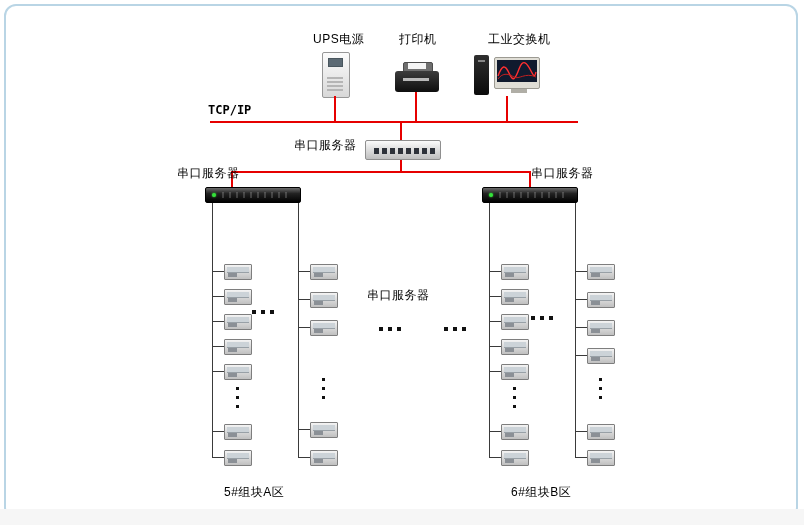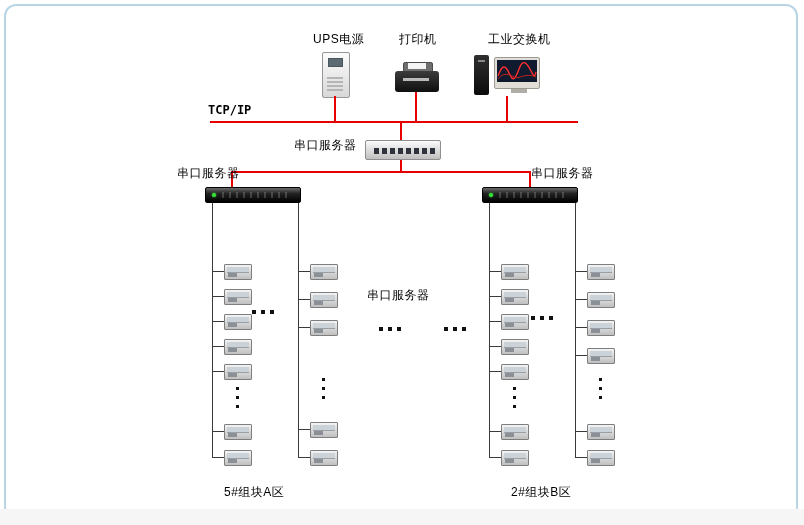--- a/index.html
+++ b/index.html
@@ -181,14 +181,14 @@
       <div class="fdev" style="left: 587px; top: 450px;"></div>
       <div class="vdots" style="left: 599px; top: 378px;"></div>
     </div>
 
   <div class="hdots" style="left:252px;top:310px"></div>
   <div class="hdots" style="left:379px;top:327px"></div>
   <div class="hdots" style="left:444px;top:327px"></div>
   <div class="hdots" style="left:531px;top:316px"></div>
 
   <div class="lbl" style="left:224px;top:484px">5#组块A区</div>
-  <div class="lbl" style="left:511px;top:484px">2#组块B区</div>
+  <div class="lbl" style="left:511px;top:484px">6#组块B区</div>
 </div>
 
 </body></html>

